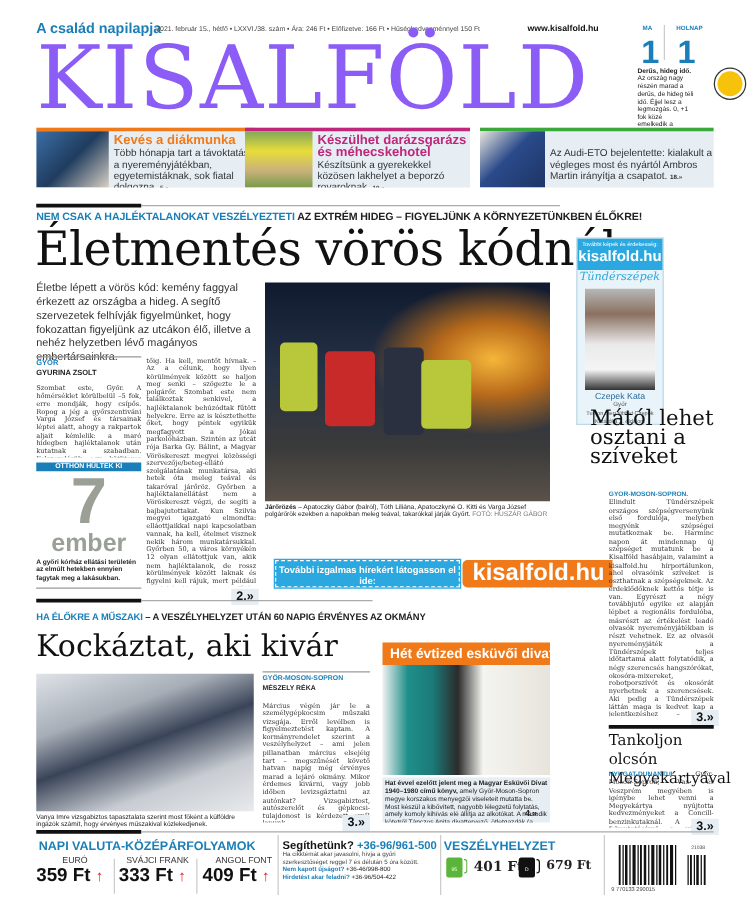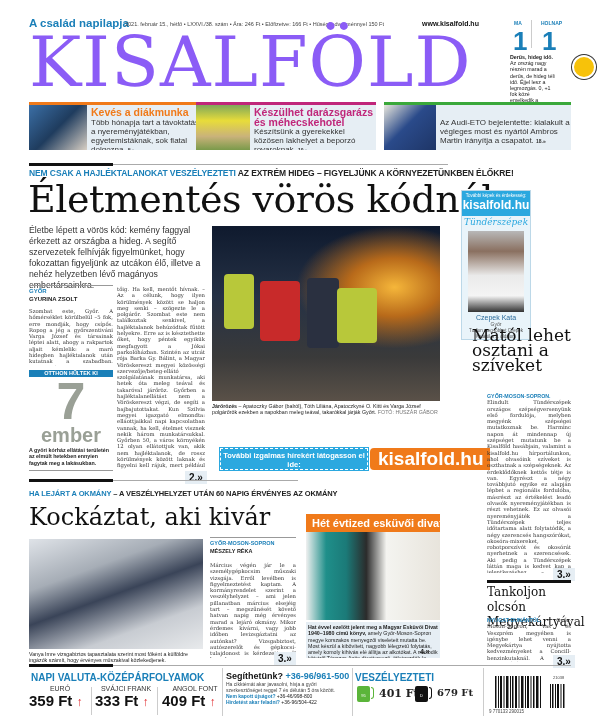--- a/index.html
+++ b/index.html
@@ -152,21 +152,21 @@
 <div class="abs serif" style="left:487px;top:585px;width:100px;font-size:12px;line-height:15px;color:#111;">Tankoljon olcsón Megyekártyával</div>
 <div class="abs body-col" style="left:487px;top:617px;width:84px;height:45px;overflow:hidden;">
   <span class="sec-kicker" style="font-family:'Liberation Sans',sans-serif;font-size:5.3px;">NYUGAT-DUNÁNTÚL.</span>
   <span>Győr-Moson-Sopron, Vas és Veszprém megyében is igénybe lehet venni a Megyekártya nyújtotta kedvezményeket a Concill-benzinkutaknál. A kártya felmutatásával a vásárlók literenként öt forint engedményt kapnak az üzemanyagok és a shop termékeinek árából.</span>
 </div>
 <div class="abs" style="left:553px;top:651px;"><span class="pageref">3.»</span></div>
 
 <div class="abs" style="left:29px;top:479px;width:84px;height:3px;background:#111;"></div>
 <div class="abs" style="left:113px;top:480px;width:185px;height:1px;background:#aaa;"></div>
 <div class="abs kicker" style="top:489px;font-size:7.5px;">
-  <span class="blue">HA LEJÁRT A OKMÁNY</span>
+  <span class="blue">HA ÉLŐKRE A MŰSZAKI</span>
   <span style="color:#222;">– A VESZÉLYHELYZET UTÁN 60 NAPIG ÉRVÉNYES AZ OKMÁNY</span>
 </div>
 <div class="abs serif" style="left:29px;top:503px;font-size:24px;line-height:28px;color:#111;white-space:nowrap;">Kockáztat, aki kivár</div>
 
 <div class="abs" style="left:29px;top:539px;width:174px;height:110px;background:linear-gradient(160deg,#dfe3e8 0%,#a6adb6 30%,#3a4458 50%,#c8ccd2 75%,#e8eaec 100%);"></div>
 <div class="abs caption" style="left:29px;top:651px;width:174px;">Vanya Imre vizsgabiztos tapasztalata szerint most főként a külföldre ingázók számít, hogy érvényes műszakival közlekedjenek.</div>
 
 <div class="abs" style="left:210px;top:537px;width:86px;height:1px;background:#999;"></div>
 <div class="abs byline-loc" style="left:210px;top:540px;font-size:5.5px;">GYŐR-MOSON-SOPRON</div>
 <div class="abs byline-name" style="left:210px;top:548px;font-size:5.5px;">MÉSZELY RÉKA</div>
@@ -206,21 +206,21 @@
 <div class="abs" style="left:226px;top:671px;width:125px;">
   <div style="font-size:9px;font-weight:bold;color:#111;white-space:nowrap;">
     <span>Segíthetünk?</span> <span class="blue">+36-96/961-500</span>
   </div>
   <div style="font-size:5px;line-height:6px;color:#444;">Ha cikktémát akar javasolni, hívja a győri szerkesztőséget reggel 7 és délután 5 óra között.</div>
   <div style="font-size:5px;line-height:6px;"><b class="blue">Nem kapott újságot?</b> <span>+36-46/998-800</span></div>
   <div style="font-size:5px;line-height:6px;"><b class="blue">Hirdetést akar feladni?</b> <span>+36-96/504-422</span></div>
 </div>
 
 <div class="vsep" style="left:352px;top:668px;height:48px;"></div>
-<div class="abs bottom-title" style="left:355px;top:672px;">VESZÉLYEZTETI</div>
+<div class="abs bottom-title" style="left:355px;top:672px;">VESZÉLYHELYZET</div>
 <div class="abs" style="left:357px;top:686px;width:13px;height:16px;background:#5bb53a;border-radius:2px;color:#fff;font-size:4px;text-align:center;line-height:20px;">95</div>
 <div class="abs" style="left:371px;top:687px;width:3px;height:12px;border:1px solid #5bb53a;border-left:none;border-radius:0 3px 3px 0;"></div>
 <div class="abs" style="left:379px;top:687px;font-size:11px;font-weight:bold;font-family:'DejaVu Serif',serif;">401 Ft</div>
 <div class="abs" style="left:415px;top:686px;width:13px;height:16px;background:#111;border-radius:2px;color:#fff;font-size:4px;text-align:center;line-height:20px;">D</div>
 <div class="abs" style="left:429px;top:687px;width:3px;height:12px;border:1px solid #111;border-left:none;border-radius:0 3px 3px 0;"></div>
 <div class="abs" style="left:437px;top:687px;font-size:10px;font-weight:bold;font-family:'DejaVu Serif',serif;">679 Ft</div>
 
 <div class="vsep" style="left:483px;top:668px;height:48px;"></div>
 <div class="abs barcode">
   <svg width="95" height="44">

